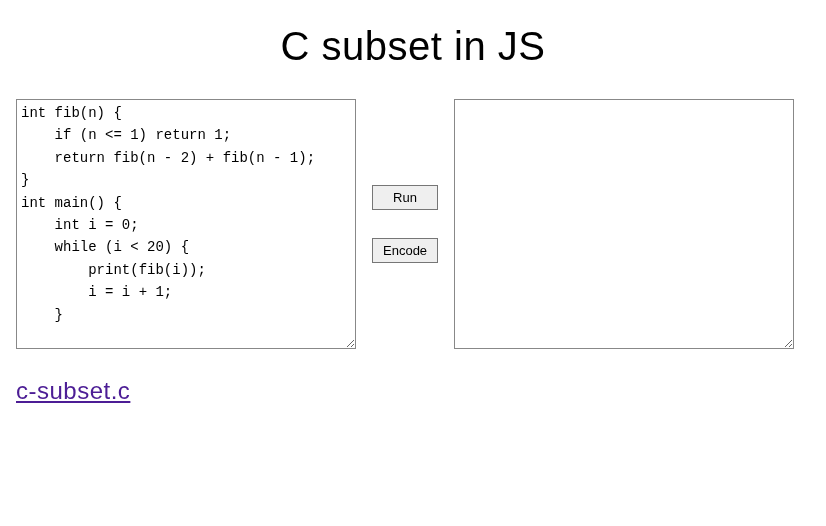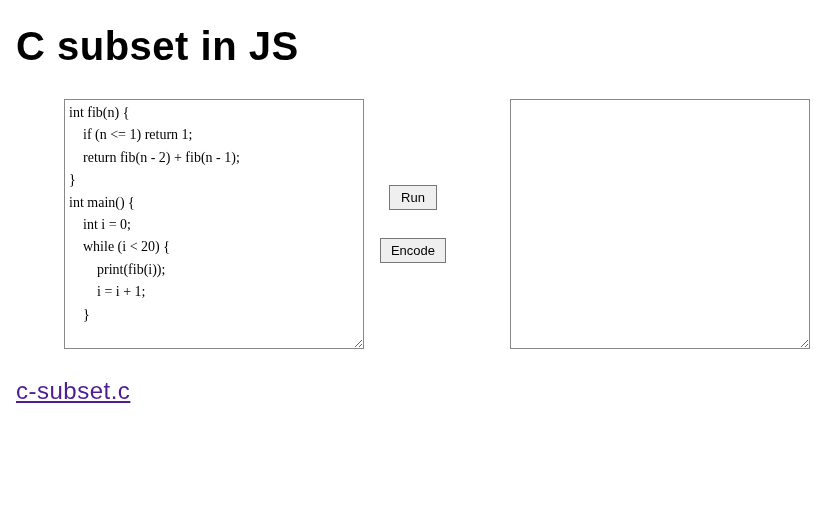--- a/index.html
+++ b/index.html
@@ -7,48 +7,47 @@
     }
     body {
       margin: 0;
       padding: 12px 16px;
       font-family: -apple-system, BlinkMacSystemFont, "Segoe UI", "Hiragino Sans", Meiryo, sans-serif;
       background: #ffffff;
       color: #000000;
     }
     h1 {
       font-size: 40px;
-      font-weight: 700;
+      font-weight: 400;
       margin: 12px 0 30px 0;
       letter-spacing: 0.5px;
+      text-align: center;
     }
     .row {
       display: flex;
       align-items: center;
       gap: 16px;
       margin-bottom: 28px;
     }
     textarea {
       width: 340px;
       height: 250px;
-      font-family: Liberation Serif, serif;
+      font-family: Liberation Mono, monospace;
       font-size: 14px;
       padding: 2px 4px;
       border: 1px solid #888;
       resize: both;
       line-height: 1.6;
       overflow-y: scroll;
-      margin-left: 48px;
     }
     .buttons {
       display: flex;
       flex-direction: column;
       gap: 28px;
       align-self: center;
-      align-items: center;
     }
     button {
       font-family: Arial, sans-serif;
       font-size: 13px;
       padding: 4px 10px;
       background: #efefef;
       border: 1px solid #767676;
       cursor: pointer;
       min-width: 48px;
     }

